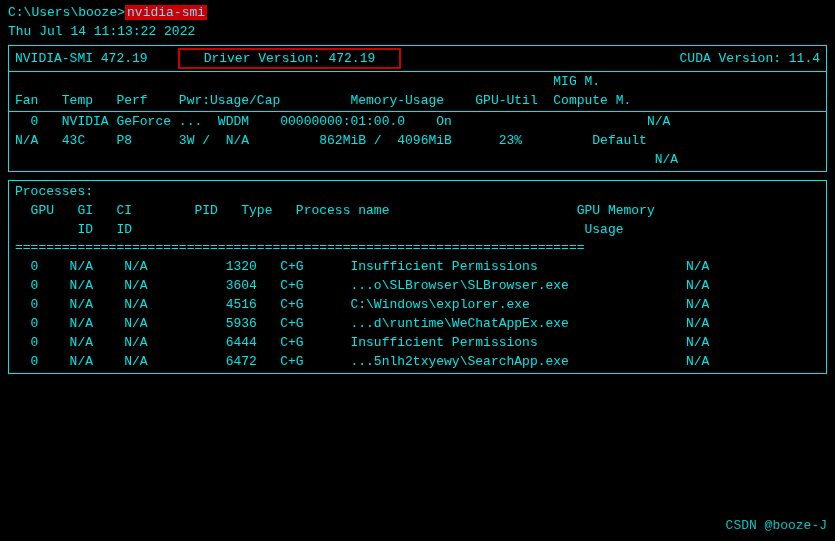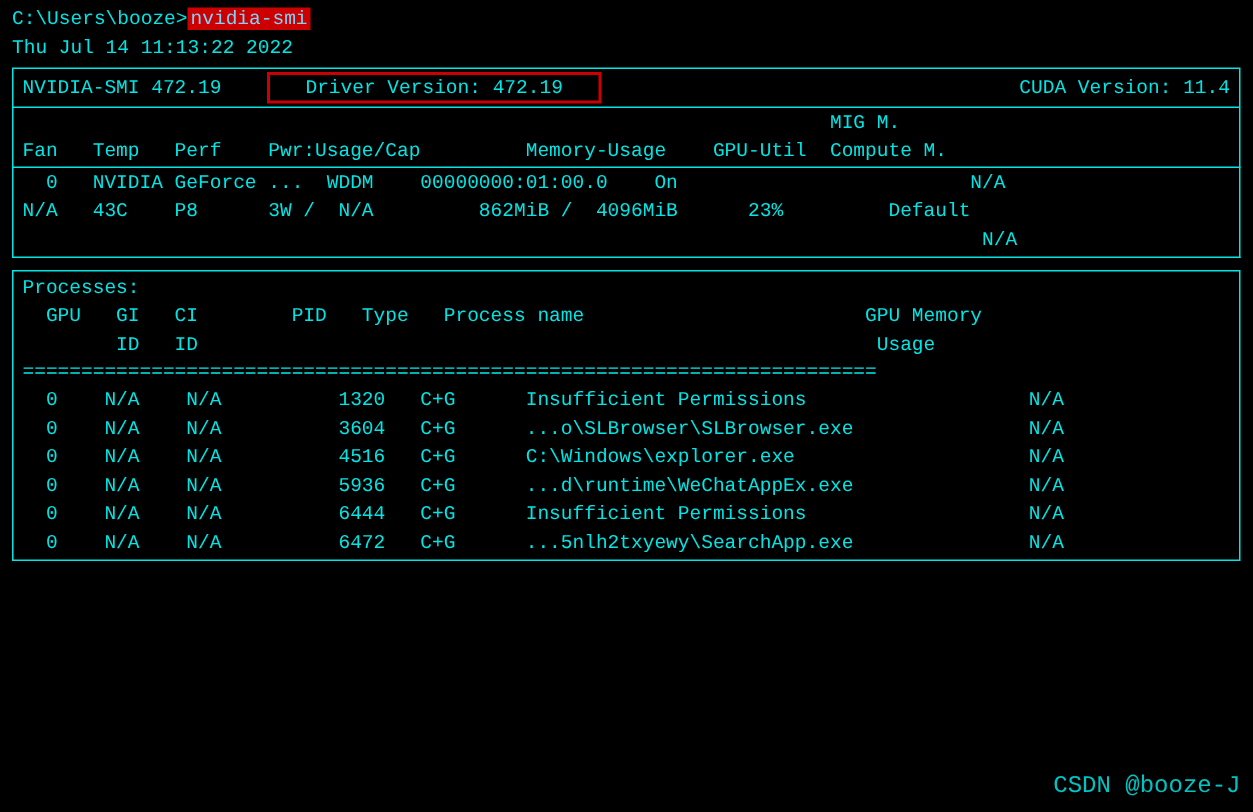--- a/index.html
+++ b/index.html
@@ -32,21 +32,21 @@
       padding: 0 2px;
     }
     .divider {
       color: #00e5e5;
     }
     .watermark {
       position: absolute;
       bottom: 8px;
       right: 8px;
       color: #00e5e5;
-      font-size: 16px;
+      font-size: 13px;
       opacity: 0.85;
     }
   </style>
 </head>
 <body>
 
 <div class="terminal">
 
   <div class="line prompt-line"><span>C:\Users\booze&gt;</span><span class="cmd-highlight">nvidia-smi</span></div>
 

